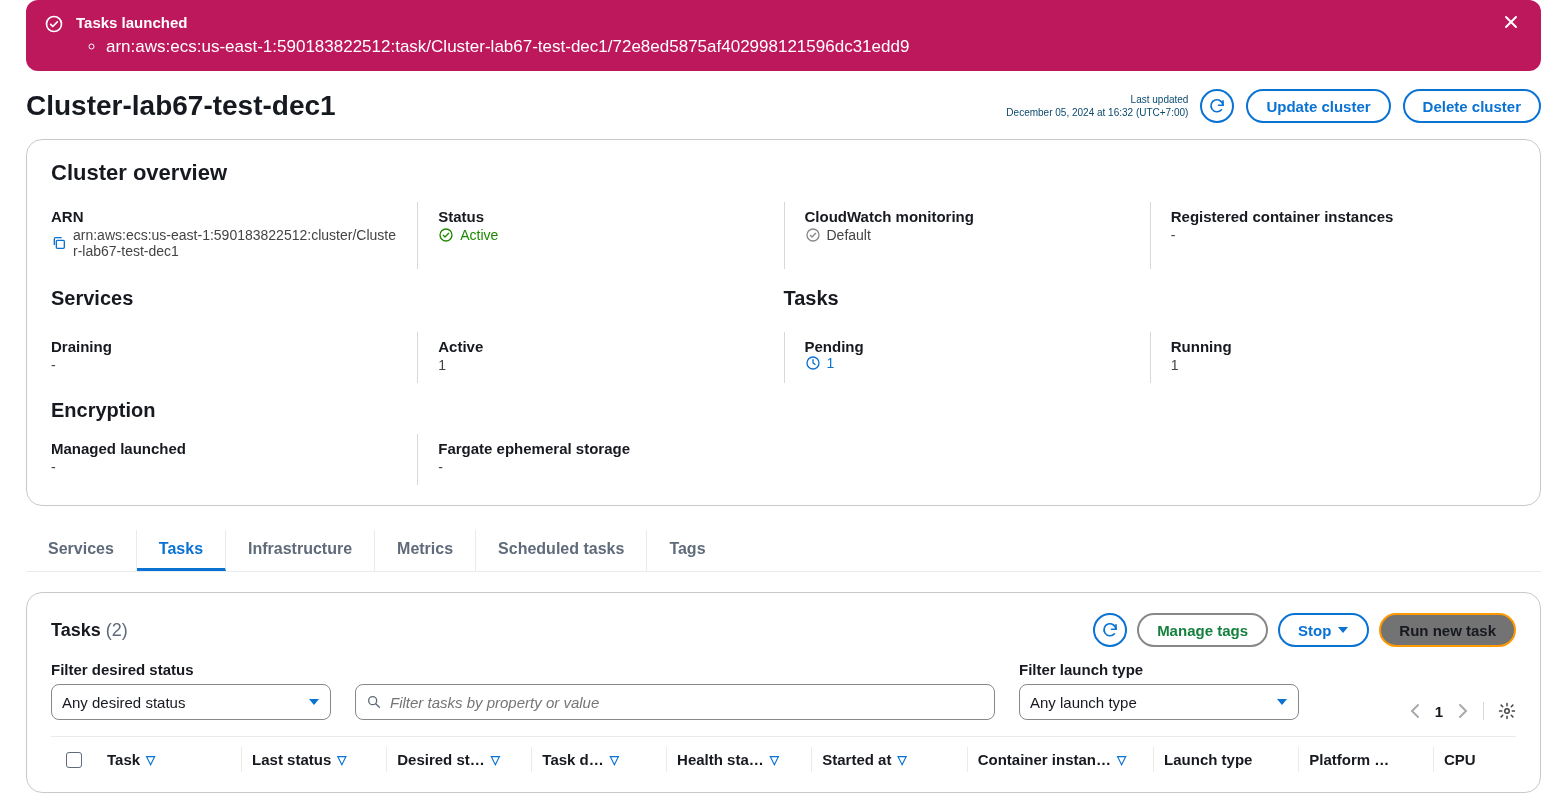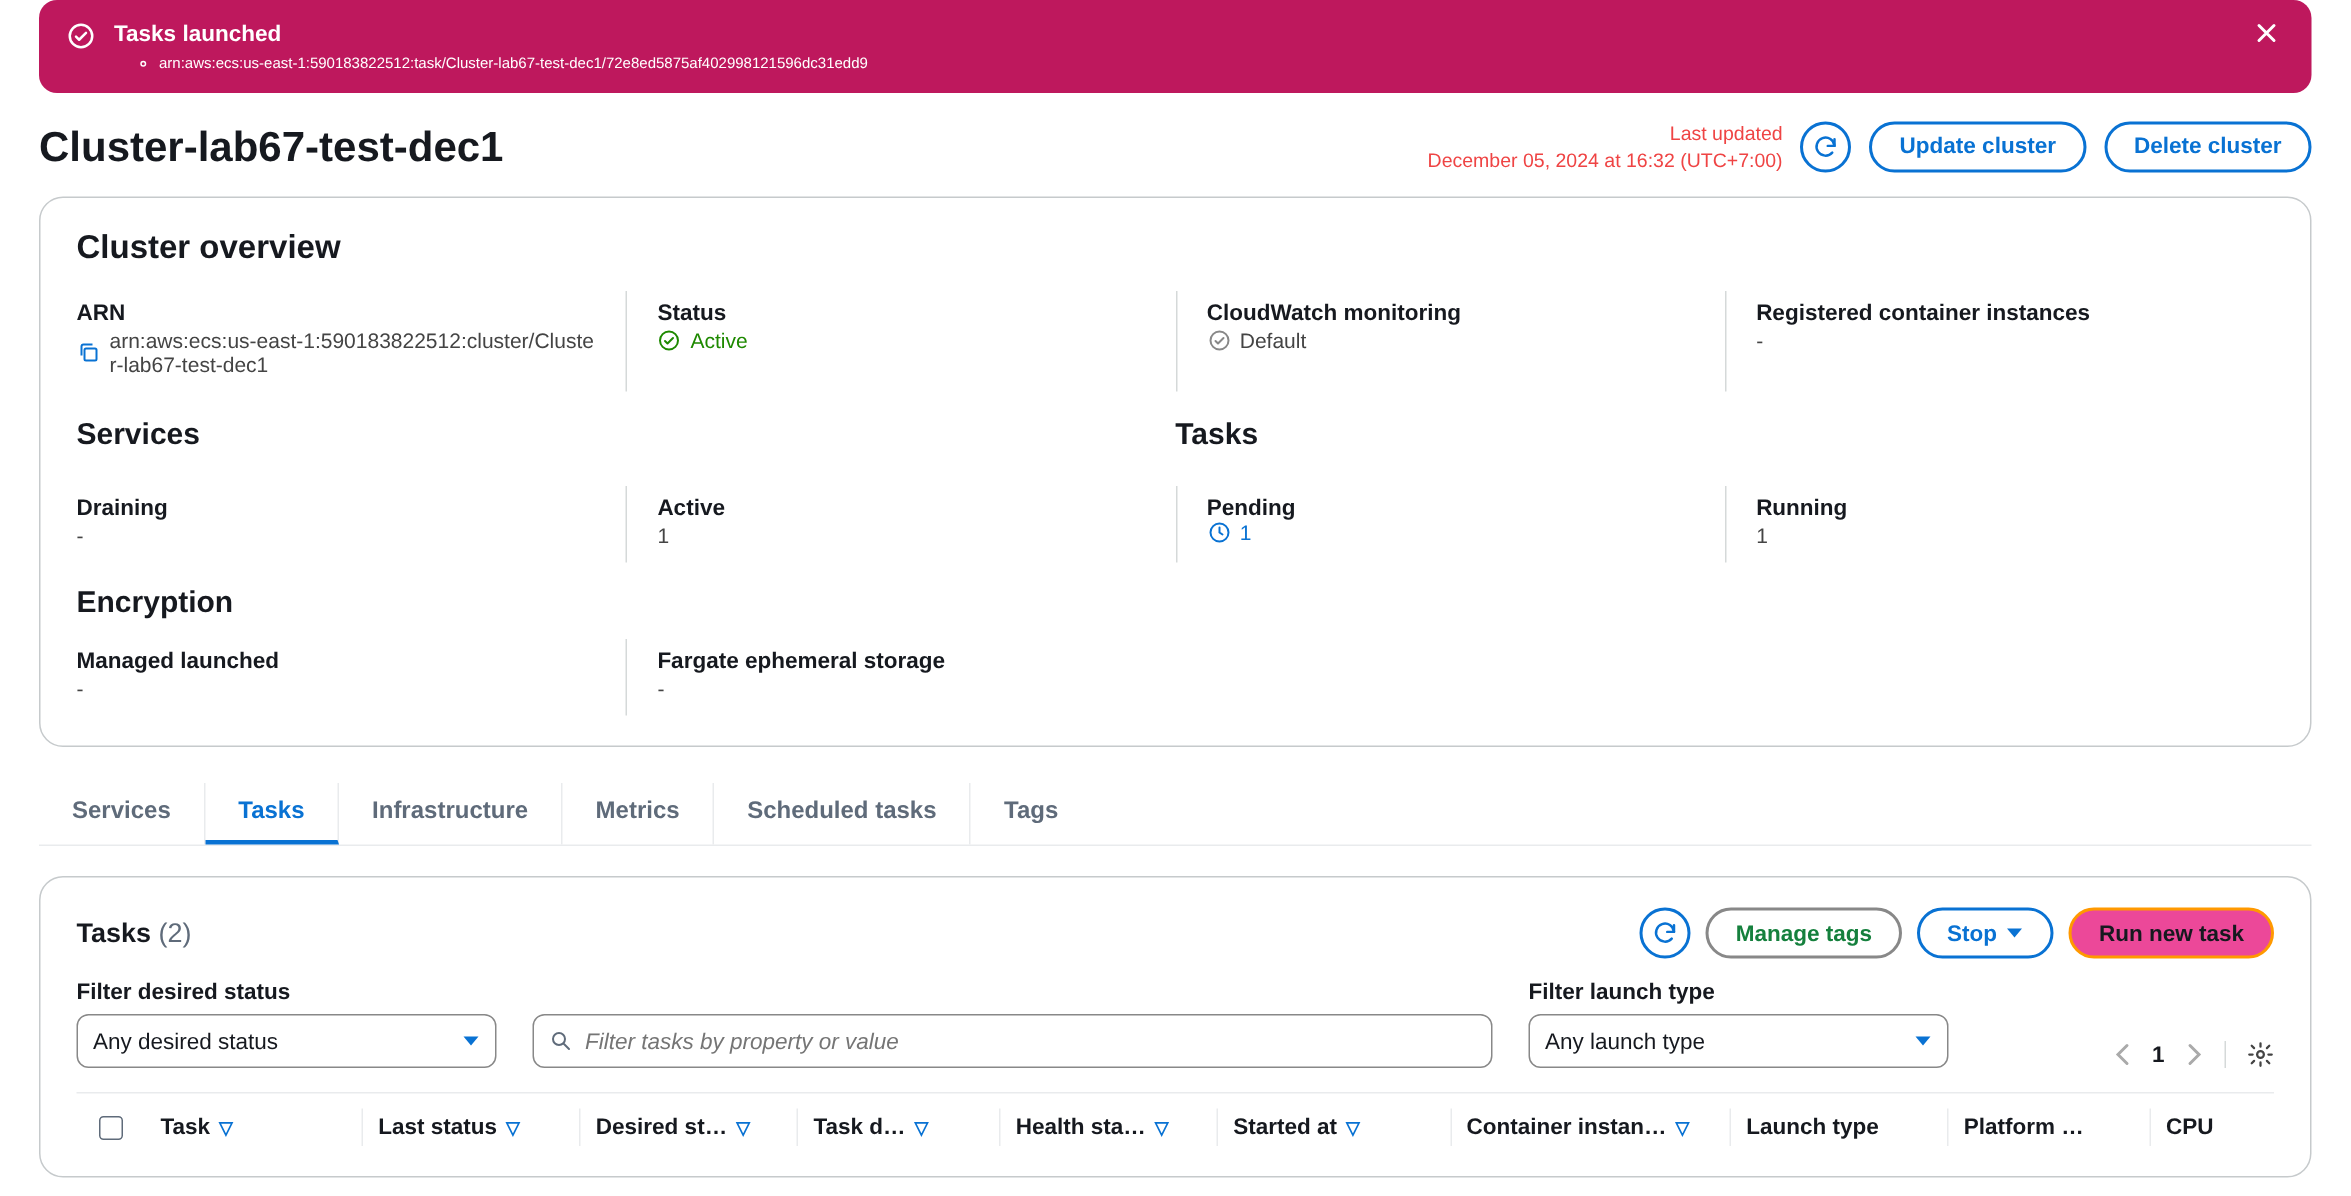--- a/index.html
+++ b/index.html
@@ -19,44 +19,44 @@
     align-items: flex-start;
     gap: 12px;
   }
   .notif .icon-ok {
     display: inline-flex;
     align-items: center;
     justify-content: center;
   }
   .notif-body { flex: 1; }
   .notif-title { font-weight: 700; font-size: 15px; }
-  .notif-list { margin: 6px 0 0 30px; font-size: 10px; list-style: circle; }
+  .notif-list { margin: 6px 0 0 30px; font-size: 17px; list-style: circle; }
   .notif .close-btn {
     background: none; border: none; color: #fff; cursor: pointer;
     font-size: 20px; line-height: 1; padding: 0 4px;
   }
 
   .page-header {
     display: flex; align-items: center; justify-content: space-between;
     padding: 8px 26px 16px 26px;
     gap: 16px;
   }
   .page-title { font-size: 28px; font-weight: 700; }
   .header-right { display: flex; align-items: center; gap: 12px; }
-  .last-updated { text-align: right; font-size: 13px; color: #ef4444; line-height: 1.35; }
+  .last-updated { text-align: right; font-size: 10px; color: #0c4a6e; line-height: 1.35; }
   .btn {
     display: inline-flex; align-items: center; justify-content: center;
     border-radius: 20px; padding: 6px 18px; font-size: 15px; font-weight: 700;
     cursor: pointer; border: 2px solid;
     white-space: nowrap; gap:6px;
     min-height: 34px;
   }
   .btn-outline-blue { border-color: #0972d3; color: #0972d3; background:#fff; }
   .btn-outline-gray { border-color: #888; color: #15803d; background:#fff; }
-  .btn-orange { border-color: #ff9900; background: #ec4899; color: #16191f; }
+  .btn-orange { border-color: #ff9900; background: #737373; color: #16191f; }
   .btn-icon {
     width: 34px; height: 34px; border-radius: 50%; border: 2px solid #0972d3;
     background: #fff; display: inline-flex; align-items:center; justify-content:center;
     cursor:pointer; color:#0972d3;
   }
 
   .panel {
     border: 1px solid #c6cacc;
     border-radius: 16px;
     margin: 0 26px 24px 26px;

